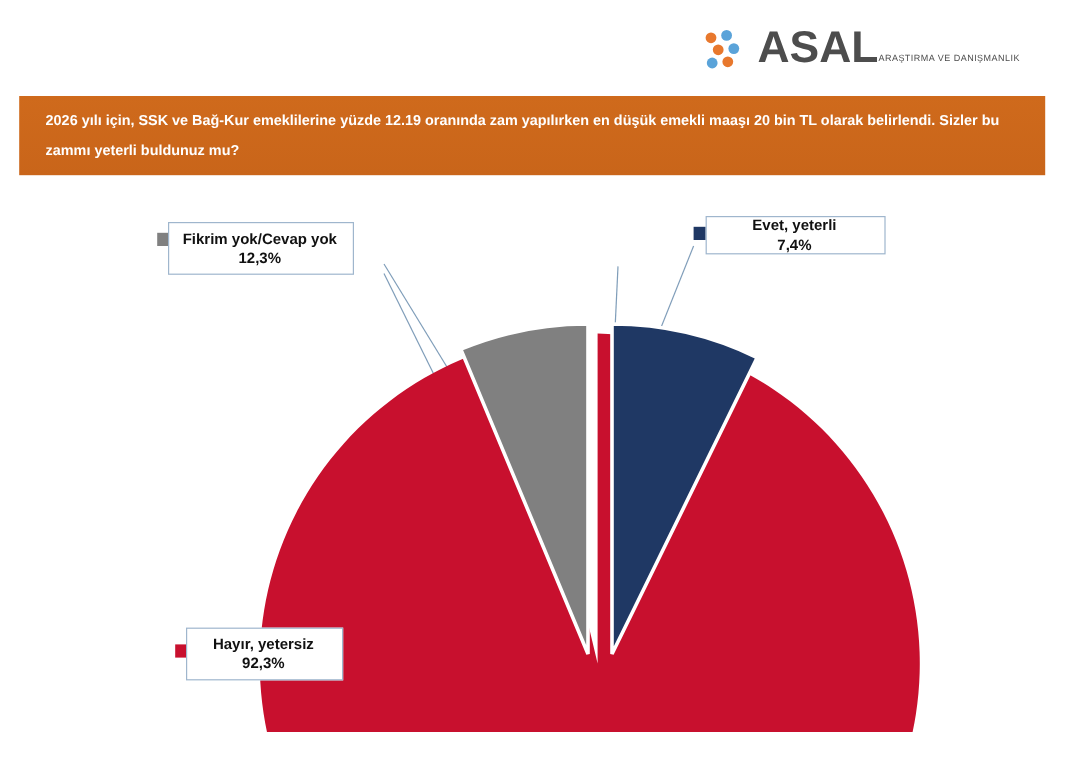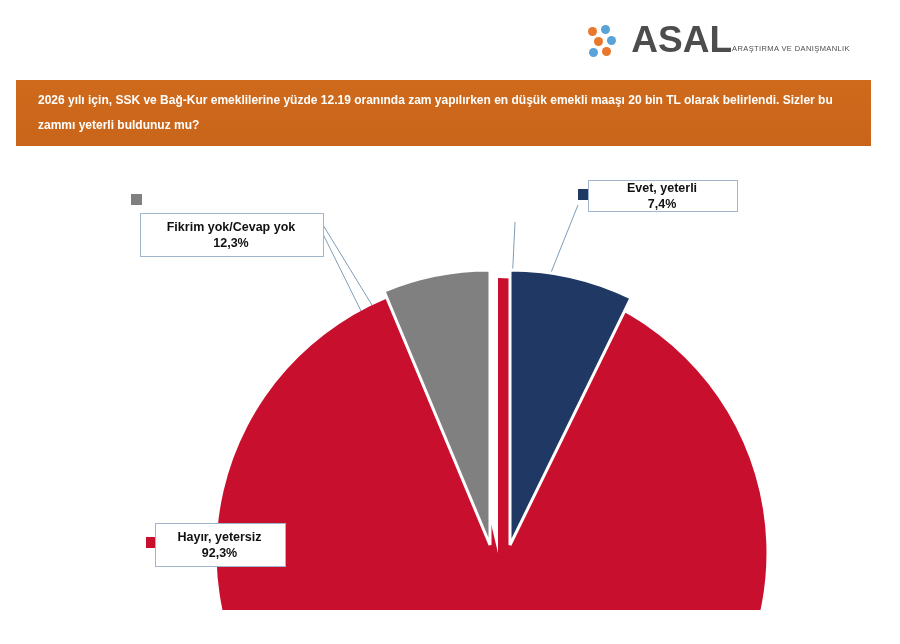--- a/index.html
+++ b/index.html
@@ -115,23 +115,22 @@
   }
   #label-evet {
     left: 578px;
     top: 20px;
     width: 150px;
     height: 32px;
   }
   #label-fikrim {
     left: 130px;
     top: 25px;
-    width: 184px;
+    width: 155px;
     height: 44px;
-    margin-top: 28px;
   }
   #label-hayir {
     left: 145px;
     top: 363px;
     width: 131px;
     height: 44px;
   }
   
   .out-marker {
     position: absolute;

